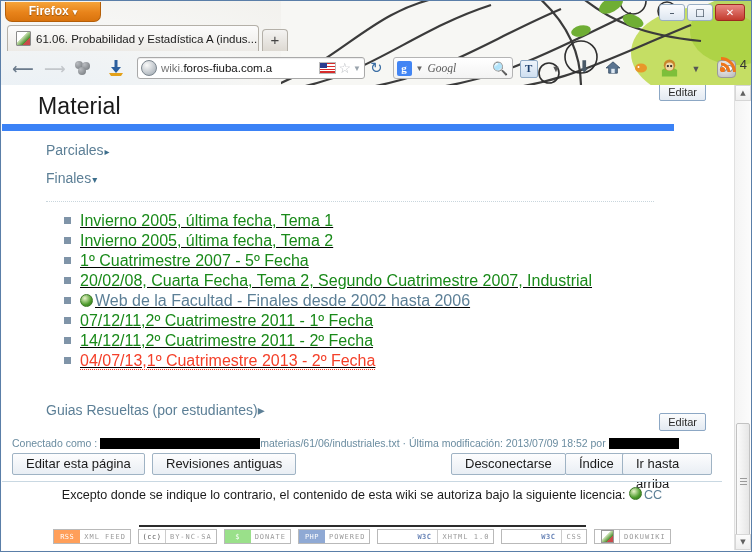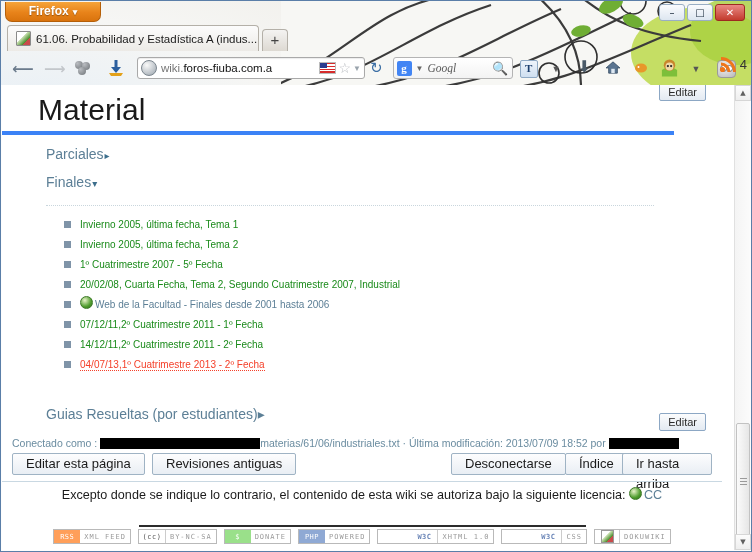--- a/index.html
+++ b/index.html
@@ -163,42 +163,42 @@
   .editbtn{
     position:absolute;border:1px solid #8ca7c4;
     background:linear-gradient(#fbfcfd,#e3eaf2);
     color:#2a2a2a;font-size:11px;padding:2px 8px;border-radius:2px;
   }
   #edit-top{right:28px;top:-2px;}
   #edit-bottom{right:28px;top:328px;}
 
   h1.pagetitle{
     margin:0;padding:8px 0 4px 36px;
-    font-size:30px;font-weight:normal;color:#1a1a1a;
-    border-bottom:4px solid #3b82f6;
+    font-size:23px;font-weight:normal;color:#1a1a1a;
+    border-bottom:7px solid #3b82f6;
     letter-spacing:.1px;
     width:672px;box-sizing:border-box;
   }
   .toc-row{padding:0 0 0 44px;}
   .toc-link{
     display:inline-block;margin:11px 0 0 0;
     font-size:14px;color:#5c7f96;
   }
   .toc-link .tri{font-size:10px;color:#3c6e8c;margin-left:1px;font-family:"DejaVu Sans",sans-serif;}
 
   .listbox{
     margin:14px 0 0 44px;width:608px;
     border:1px dotted #c9d6dd;border-width:1px 0 0 0;
     padding:10px 0 8px 0;
     box-sizing:border-box;
   }
   ul.finals{margin:0;padding:0;list-style:none;}
   ul.finals li{
     position:relative;padding:0 0 0 34px;margin:0 0 3px 0;
-    font-size:10px;line-height:17px;white-space:nowrap;
+    font-size:16px;line-height:17px;white-space:nowrap;text-decoration:underline;
   }
   ul.finals li:before{
     content:"";position:absolute;left:18px;top:5px;
     width:7px;height:7px;background:#7f94a8;
   }
   a.wikilink{color:#1a8a1a;text-decoration:none;}
   a.wikilink.broken{color:#f4402a;text-decoration:none;border-bottom:1px dotted #f4402a;}
   a.extlink{color:#5c7f96;text-decoration:none;}
   .globesm{
     display:inline-block;width:11px;height:11px;border-radius:50%;vertical-align:-1px;
@@ -448,21 +448,21 @@
       <div class="toc-row">
         <span class="toc-link"><span>Finales</span><span class="tri">▾</span></span>
       </div>
 
       <div class="listbox">
         <ul class="finals">
           <li><a class="wikilink" href="#">Invierno 2005, última fecha, Tema 1</a></li>
           <li><a class="wikilink" href="#">Invierno 2005, última fecha, Tema 2</a></li>
           <li><a class="wikilink" href="#">1º Cuatrimestre 2007 - 5º Fecha</a></li>
           <li><a class="wikilink" href="#">20/02/08, Cuarta Fecha, Tema 2, Segundo Cuatrimestre 2007, Industrial</a></li>
-          <li><span class="globesm"></span><a class="extlink" href="#">Web de la Facultad - Finales desde 2001 hasta 2006</a></li>
+          <li><span class="globesm"></span><a class="extlink" href="#">Web de la Facultad - Finales desde 2002 hasta 2006</a></li>
           <li><a class="wikilink" href="#">07/12/11,2º Cuatrimestre 2011 - 1º Fecha</a></li>
           <li><a class="wikilink" href="#">14/12/11,2º Cuatrimestre 2011 - 2º Fecha</a></li>
           <li><a class="wikilink broken" href="#">04/07/13,1º Cuatrimestre 2013 - 2º Fecha</a></li>
         </ul>
       </div>
 
       <div class="guias">
         <span><span>Guias Resueltas (por estudiantes)</span><span class="tri">▸</span></span>
       </div>
 

